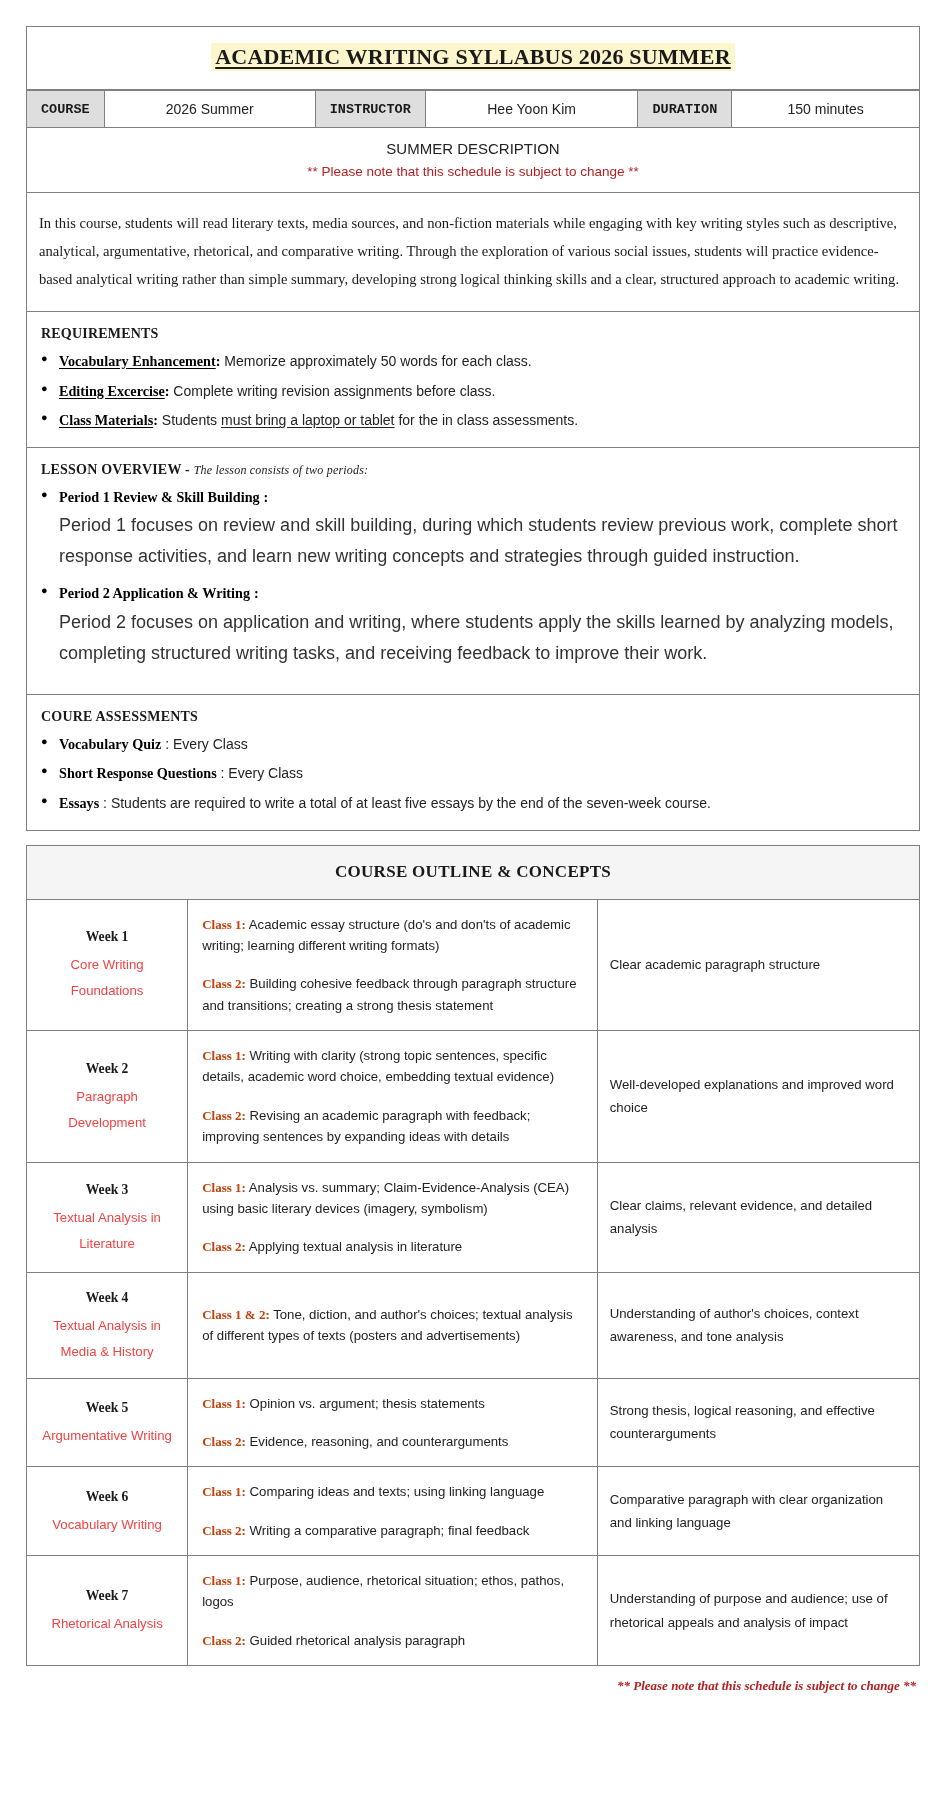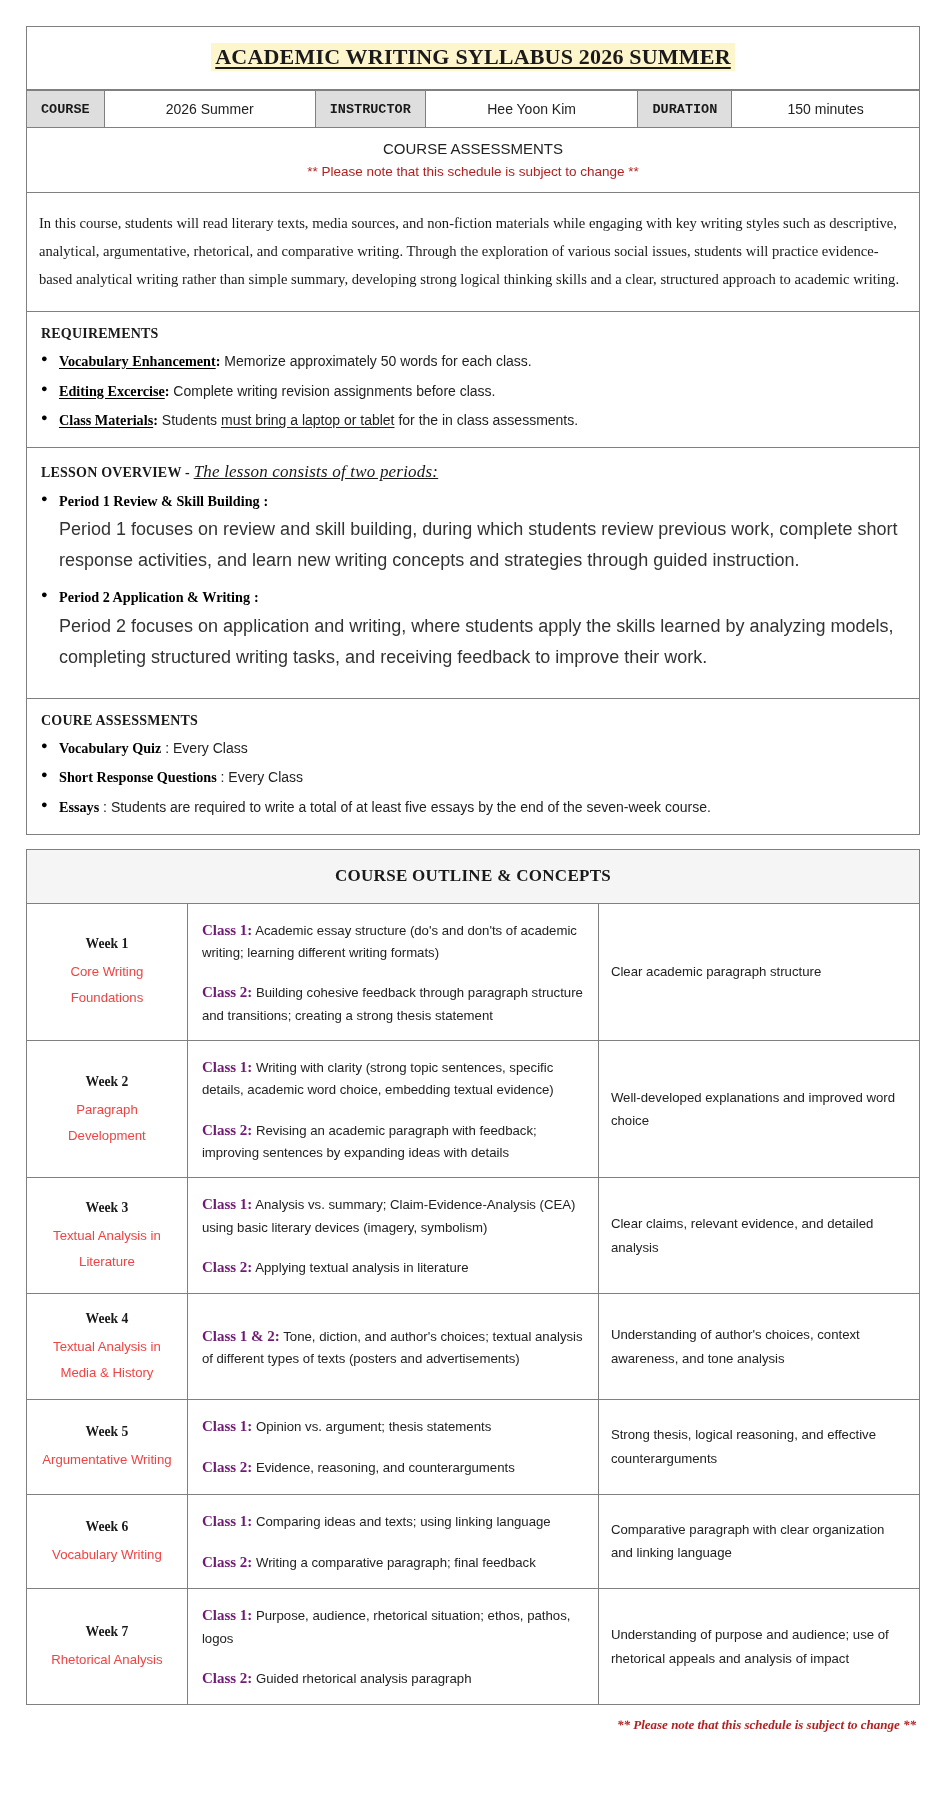--- a/index.html
+++ b/index.html
@@ -83,22 +83,21 @@
   .sect h3 {
     margin: 2px 0 9px 0;
     font-family: "Liberation Serif", serif;
     font-weight: bold;
     font-size: 14px;
     letter-spacing: .2px;
   }
   .sect h3 .ital {
     font-style: italic;
     font-weight: normal;
-    font-size: 17px;
-    text-decoration: underline;
+    font-size: 12px;
   }
   ul.bul { list-style: none; margin: 0; padding: 0; }
   ul.bul > li {
     position: relative;
     padding-left: 18px;
     margin-bottom: 9px;
     font-size: 14px;
     line-height: 1.45;
     color: #222;
   }
@@ -175,22 +174,22 @@
   td.cls p {
     margin: 0;
     font-size: 13.2px;
     line-height: 1.62;
     color: #222;
   }
   td.cls p + p { margin-top: 17px; }
   td.cls .cl {
     font-family: "Liberation Serif", serif;
     font-weight: bold;
-    font-size: 15px;
-    color: #701a75;
+    font-size: 13px;
+    color: #c2410c;
   }
 
   td.outc {
     padding: 14px 12px;
     font-size: 13.2px;
     line-height: 1.78;
     color: #222;
     vertical-align: middle;
   }
 
@@ -229,21 +228,21 @@
       <td class="lbl">DURATION</td>
       <td class="val">150 minutes</td>
     </tr>
   </tbody>
     </table>
 
   <table class="blk">
     <tbody>
         <tr>
       <td class="desc-head">
-        <div class="l1">COURSE ASSESSMENTS</div>
+        <div class="l1">SUMMER DESCRIPTION</div>
         <div class="l2">** Please note that this schedule is subject to change **</div>
       </td>
     </tr>
     <tr>
       <td class="desc-body">In this course, students will read literary texts, media sources, and non-fiction materials while engaging with key writing styles such as descriptive, analytical, argumentative, rhetorical, and comparative writing. Through the exploration of various social issues, students will practice evidence-based analytical writing rather than simple summary, developing strong logical thinking skills and a clear, structured approach to academic writing.</td>
     </tr>
   </tbody>
     </table>
 
   <table class="blk">

